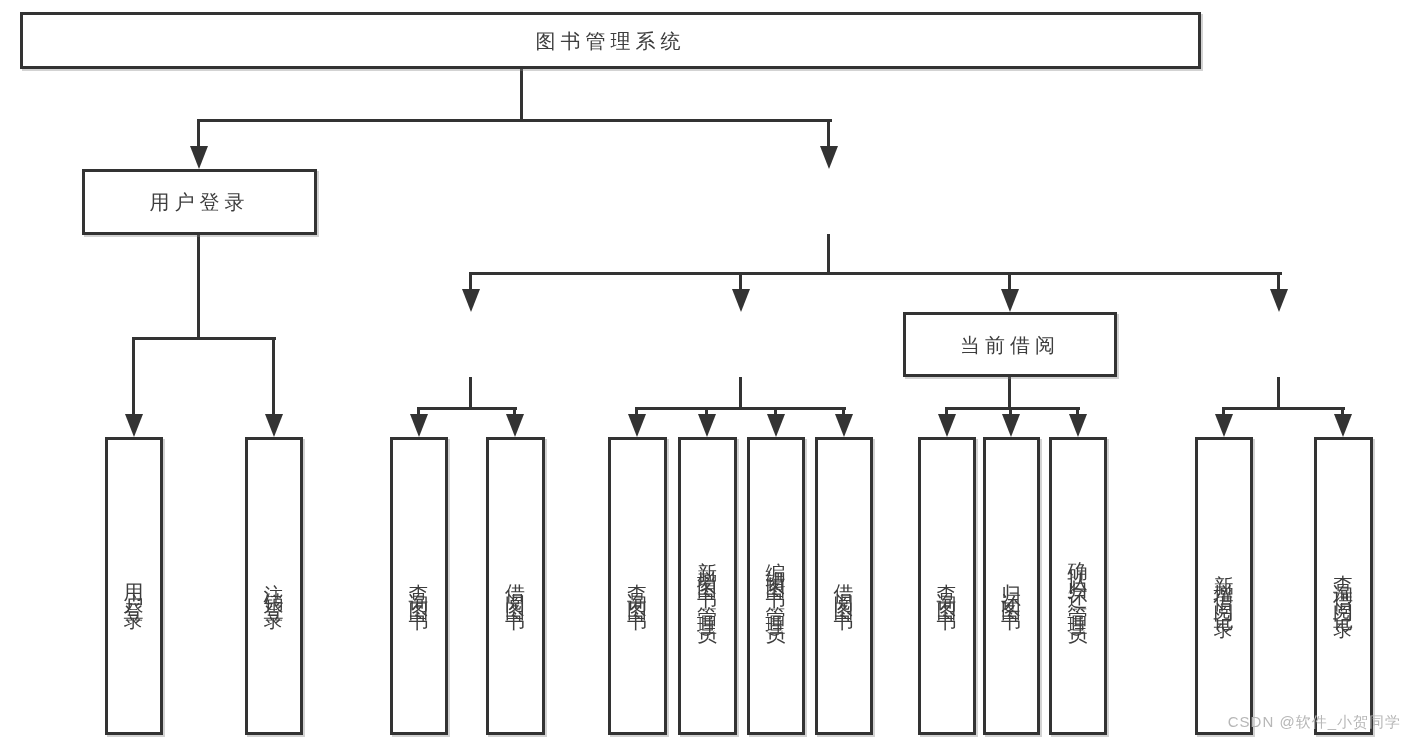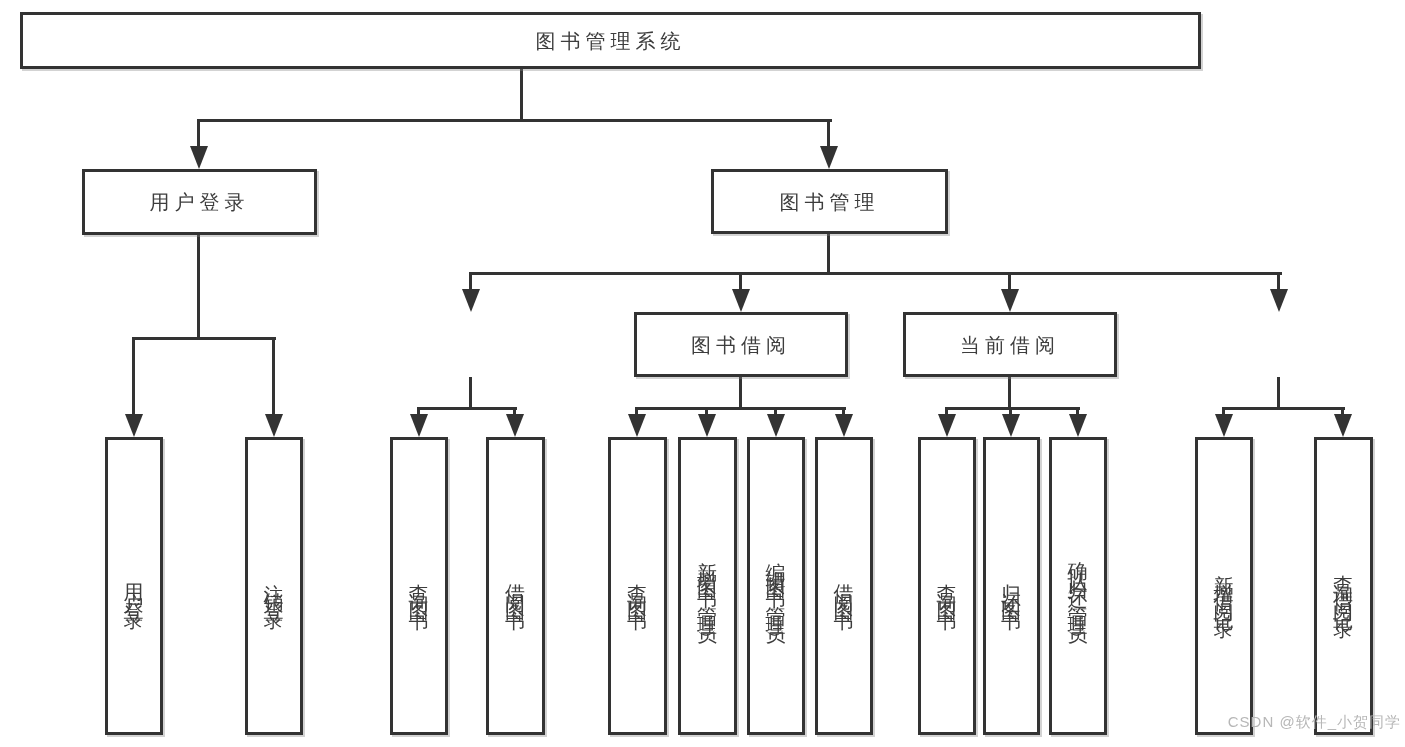--- a/index.html
+++ b/index.html
@@ -114,23 +114,21 @@
   <div class="arr" style="left:1069px;top:414px"></div>
 
   <div class="v" style="left:1222px;top:407px;height:9px"></div>
   <div class="arr" style="left:1215px;top:414px"></div>
   <div class="v" style="left:1341px;top:407px;height:9px"></div>
   <div class="arr" style="left:1334px;top:414px"></div>
 
   <div class="box hbox root" style="left:20px;top:12px;width:1181px;height:57px">图书管理系统</div>
 
   <div class="box hbox" style="left:82px;top:169px;width:235px;height:66px">用户登录</div>
-  <div class="box hbox" style="left:711px;top:169px;width:237px;height:65px">图书管理</div>
 
-  <div class="box hbox" style="left:634px;top:312px;width:214px;height:65px">图书借阅</div>
   <div class="box hbox" style="left:903px;top:312px;width:214px;height:65px">当前借阅</div>
 
   <div class="box vbox" style="left:105px;top:437px;width:58px;height:298px">用户登录</div>
   <div class="box vbox" style="left:245px;top:437px;width:58px;height:298px">注销登录</div>
 
   <div class="box vbox" style="left:390px;top:437px;width:58px;height:298px">查询图书</div>
   <div class="box vbox" style="left:486px;top:437px;width:59px;height:298px">借阅图书</div>
 
   <div class="box vbox" style="left:608px;top:437px;width:59px;height:298px">查询图书</div>
   <div class="box vbox" style="left:678px;top:437px;width:59px;height:298px">新增图书（管理员）</div>

